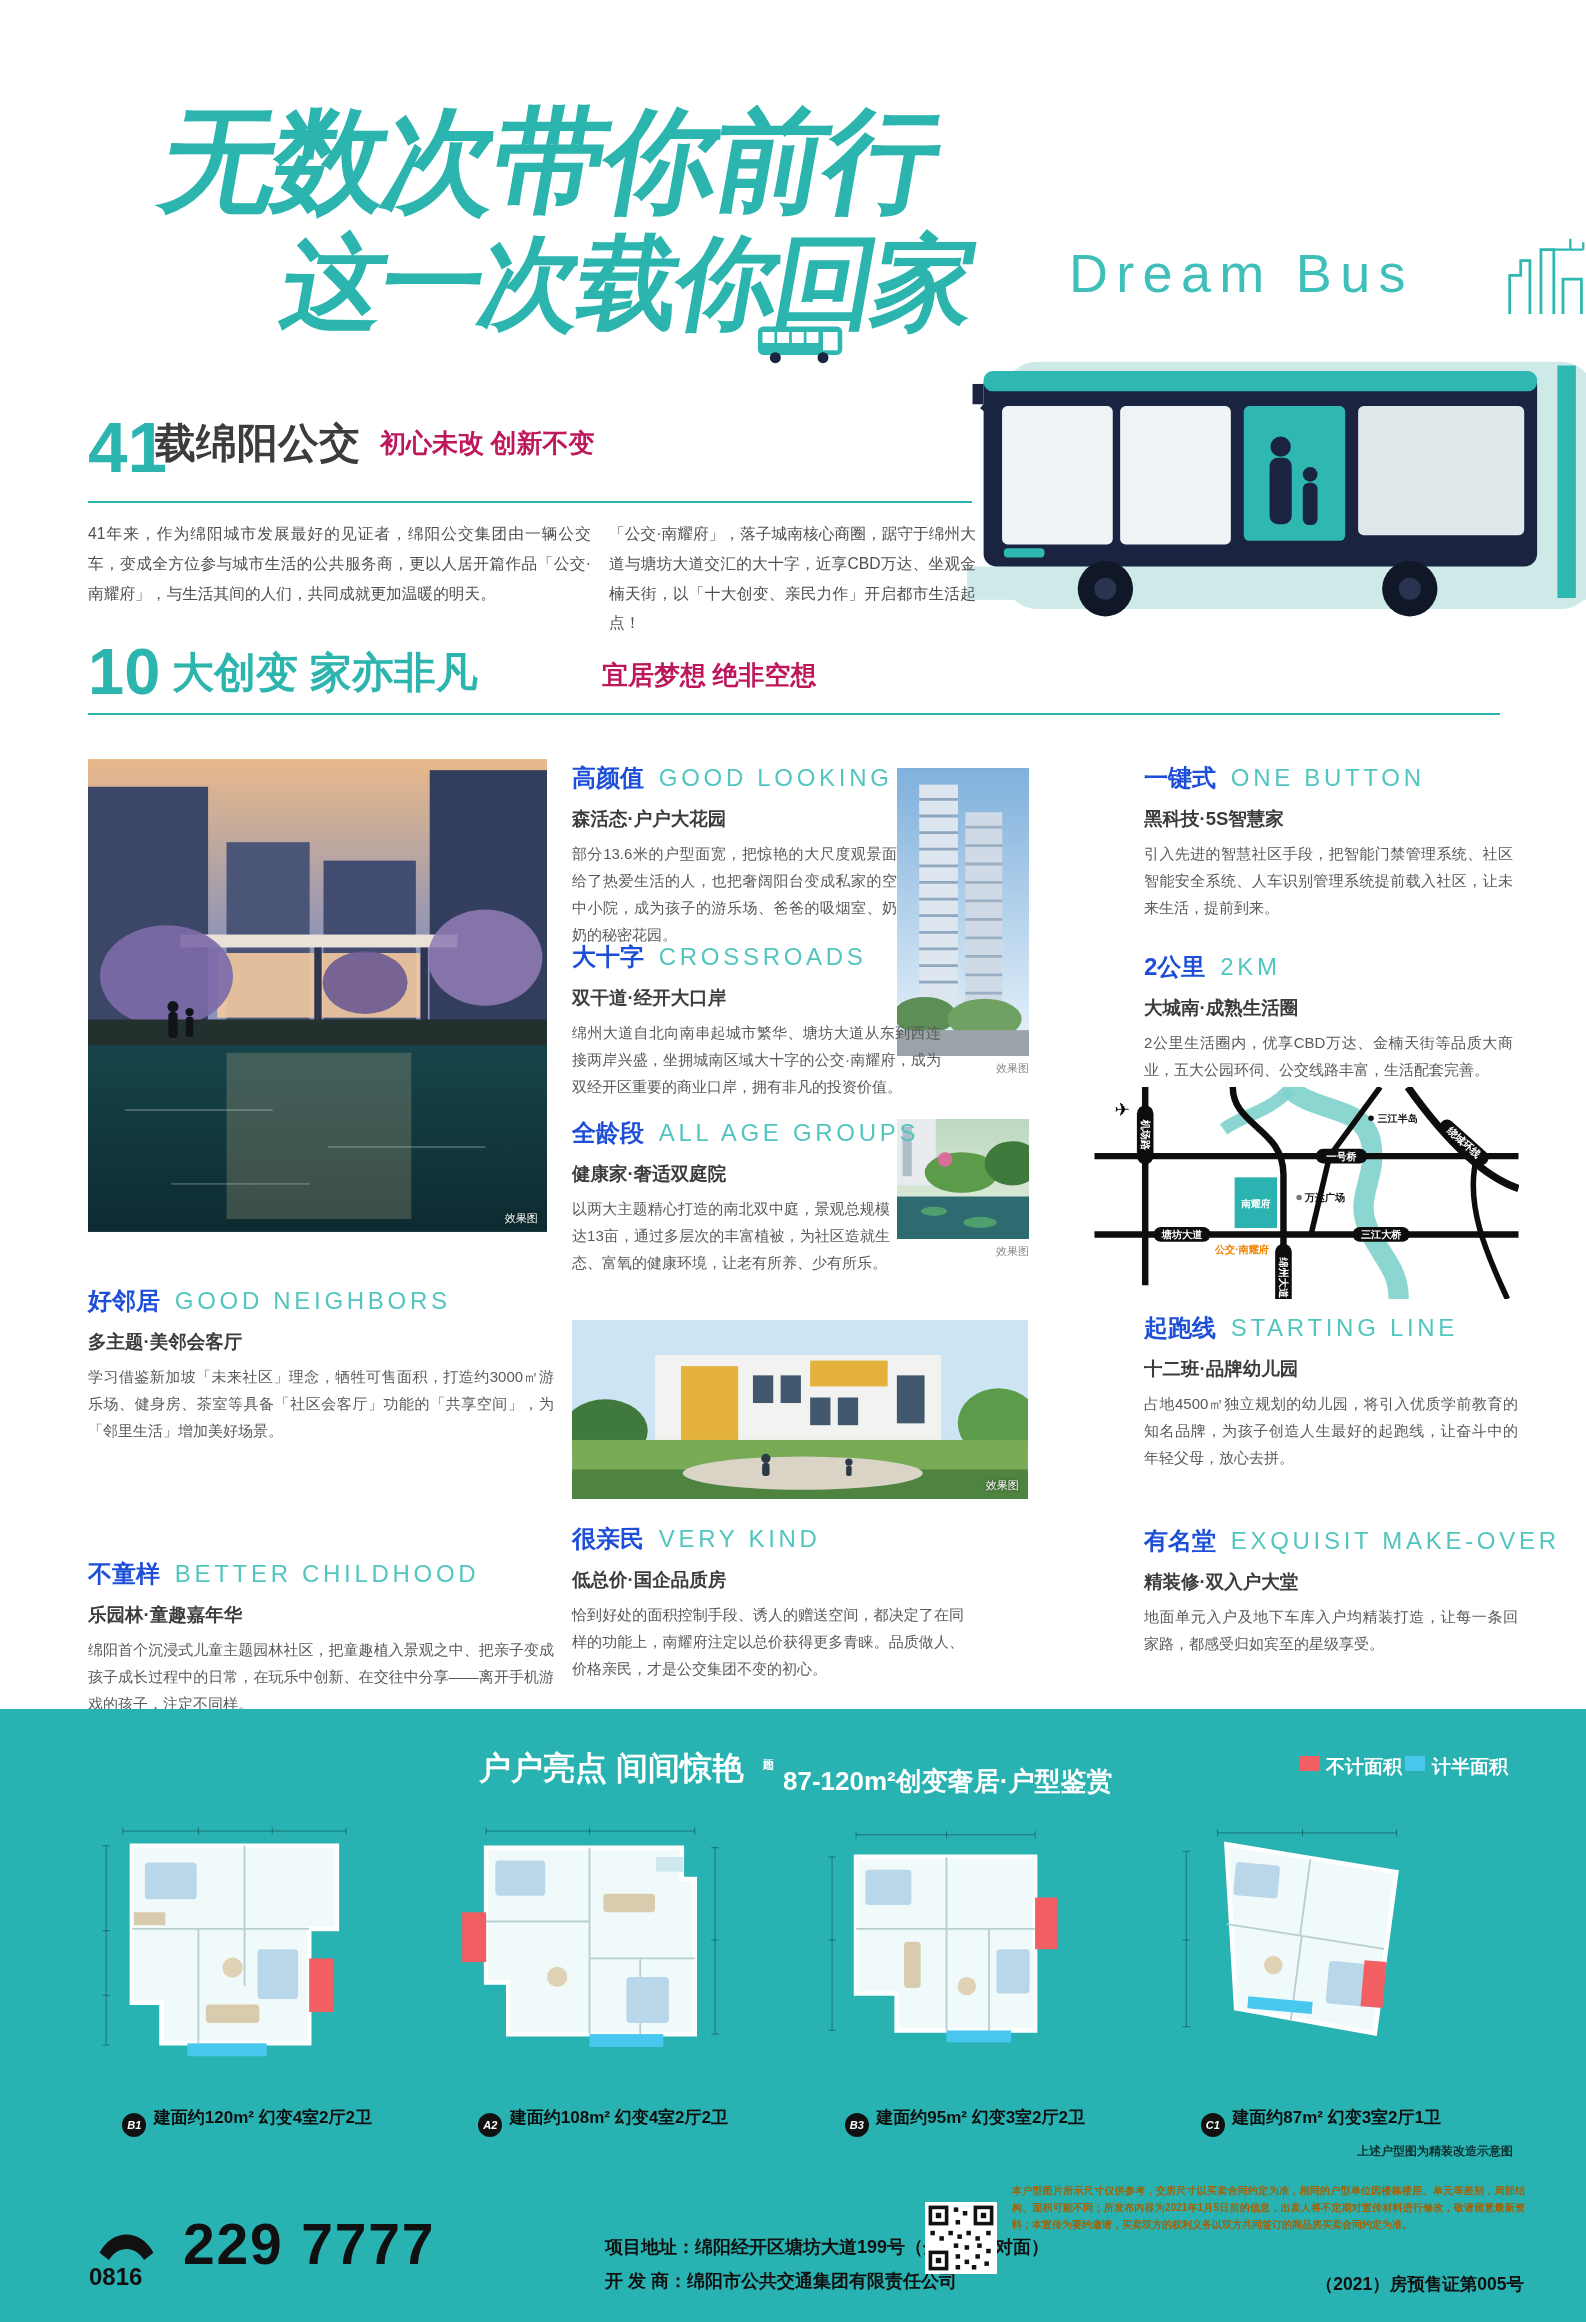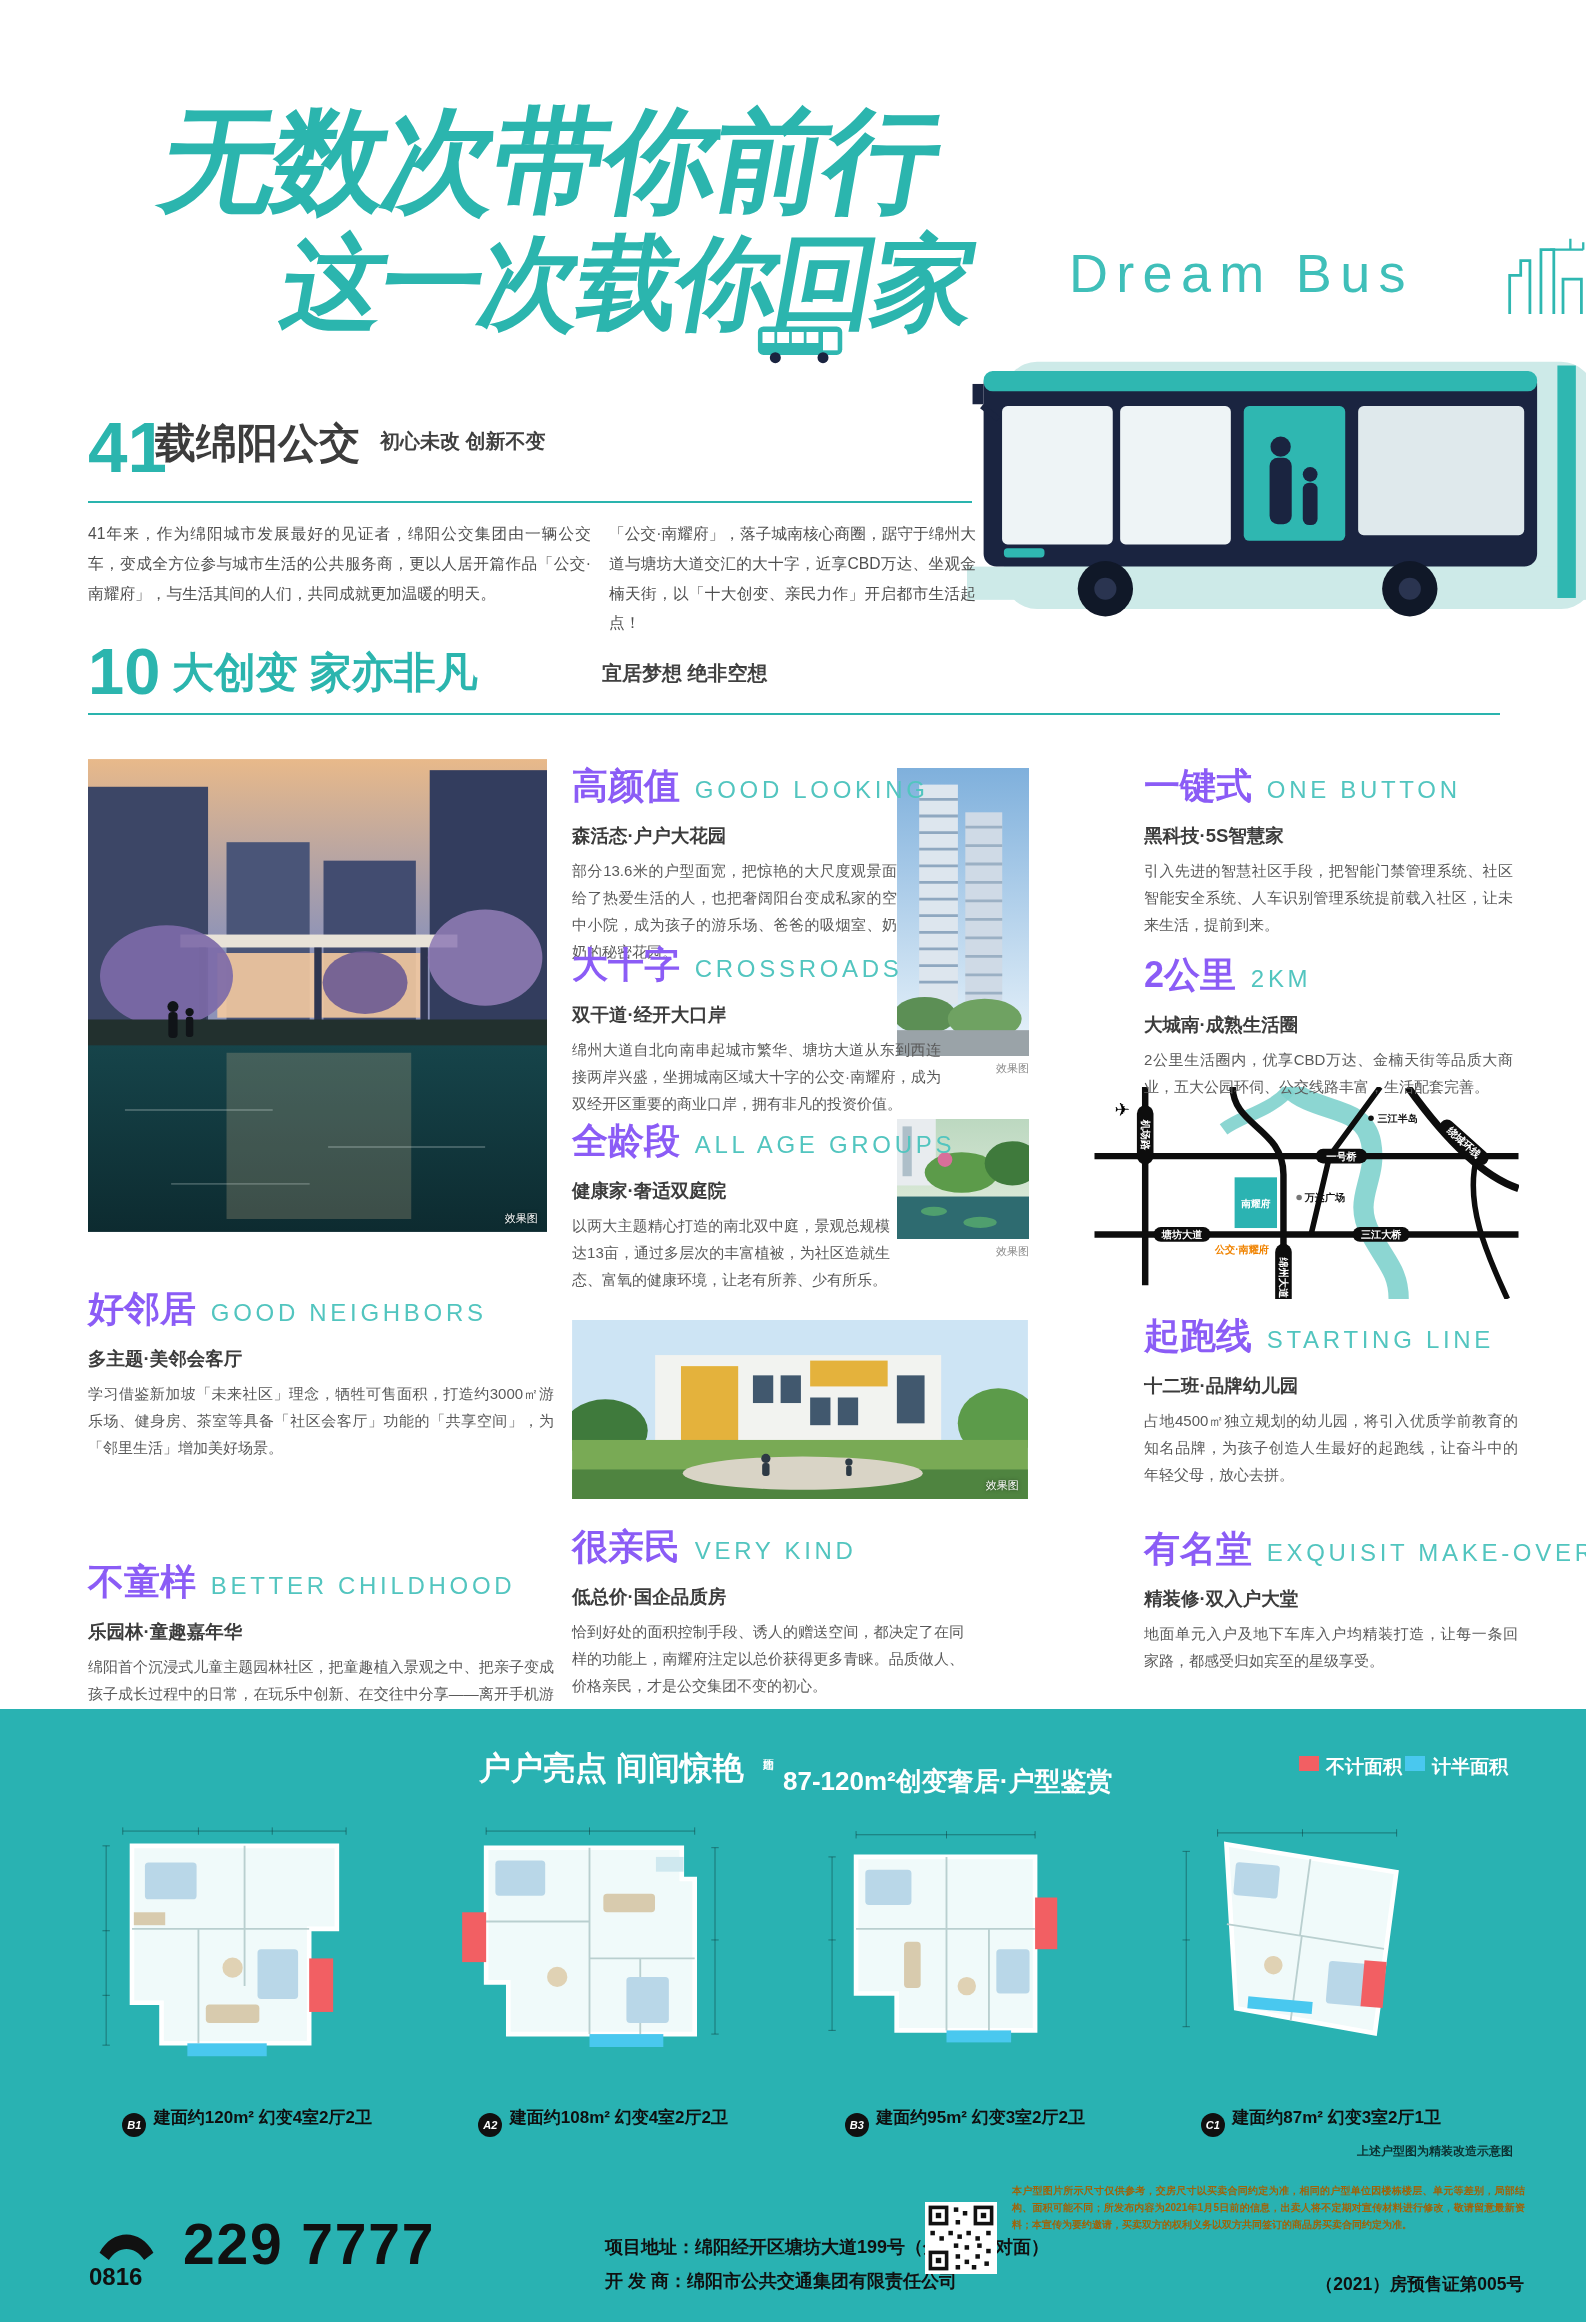--- a/index.html
+++ b/index.html
@@ -7,27 +7,27 @@
         font-family:"Liberation Sans","DejaVu Sans",sans-serif;color:#3c3c3c;}
   .abs{position:absolute;}
   
   .h-line{font-weight:900;color:#2bb5ae;transform:skewX(-10deg);letter-spacing:-3.7px;white-space:nowrap;}
   .h1{font-size:114px;}
   .h2{font-size:102px;}
   .dreambus{font-size:54px;color:#3fbfb9;letter-spacing:8.3px;font-weight:500;white-space:nowrap;}
   
   .secnum{font-weight:900;color:#2bb5ae;font-size:71px;line-height:1;}
   .sectitle{font-weight:800;color:#3c3c3c;font-size:41px;line-height:1;white-space:nowrap;}
-  .secsub{font-weight:700;color:#404040;font-size:20px;line-height:1;white-space:nowrap;}
+  .secsub{font-weight:700;color:#be185d;font-size:26px;line-height:1;white-space:nowrap;font-family:Liberation Serif, serif;}
   .tealtitle{color:#2bb5ae;}
   .divider{height:1.8px;background:#2ab4ae;}
   .para{font-size:15.7px;line-height:1.9;color:#4f4f4f;text-align:justify;}
   
   .feat .trow{white-space:nowrap;}
-  .feat .cn{font-size:36px;font-weight:800;color:#8b5cf6;vertical-align:baseline;}
+  .feat .cn{font-size:24px;font-weight:800;color:#1d4ed8;vertical-align:baseline;}
   .feat .en{font-size:24px;color:#52c5bf;letter-spacing:3.7px;margin-left:14.8px;vertical-align:baseline;}
   .feat .fs{font-size:18.5px;font-weight:700;color:#3c3c3c;margin-top:12px;}
   .feat .fb{font-size:15px;line-height:1.8;color:#5a5a5a;margin-top:9.2px;text-align:justify;}
   .photo{overflow:hidden;}
   .cap{position:absolute;right:9.2px;bottom:6.5px;font-size:11px;color:#ffffff;text-shadow:0 0 3.7px rgba(0,0,0,.6);}
   .cap-dark{font-size:11px;color:#8a8a8a;text-align:right;}
   
   .band{position:absolute;left:0;top:1709px;width:1587px;height:613px;background:#29b2b2;}
   .band-title{font-size:32px;font-weight:800;color:#fff;white-space:nowrap;}
   .stacked{writing-mode:vertical-rl;font-size:11px;color:#fff;line-height:1.05;height:41px;}

